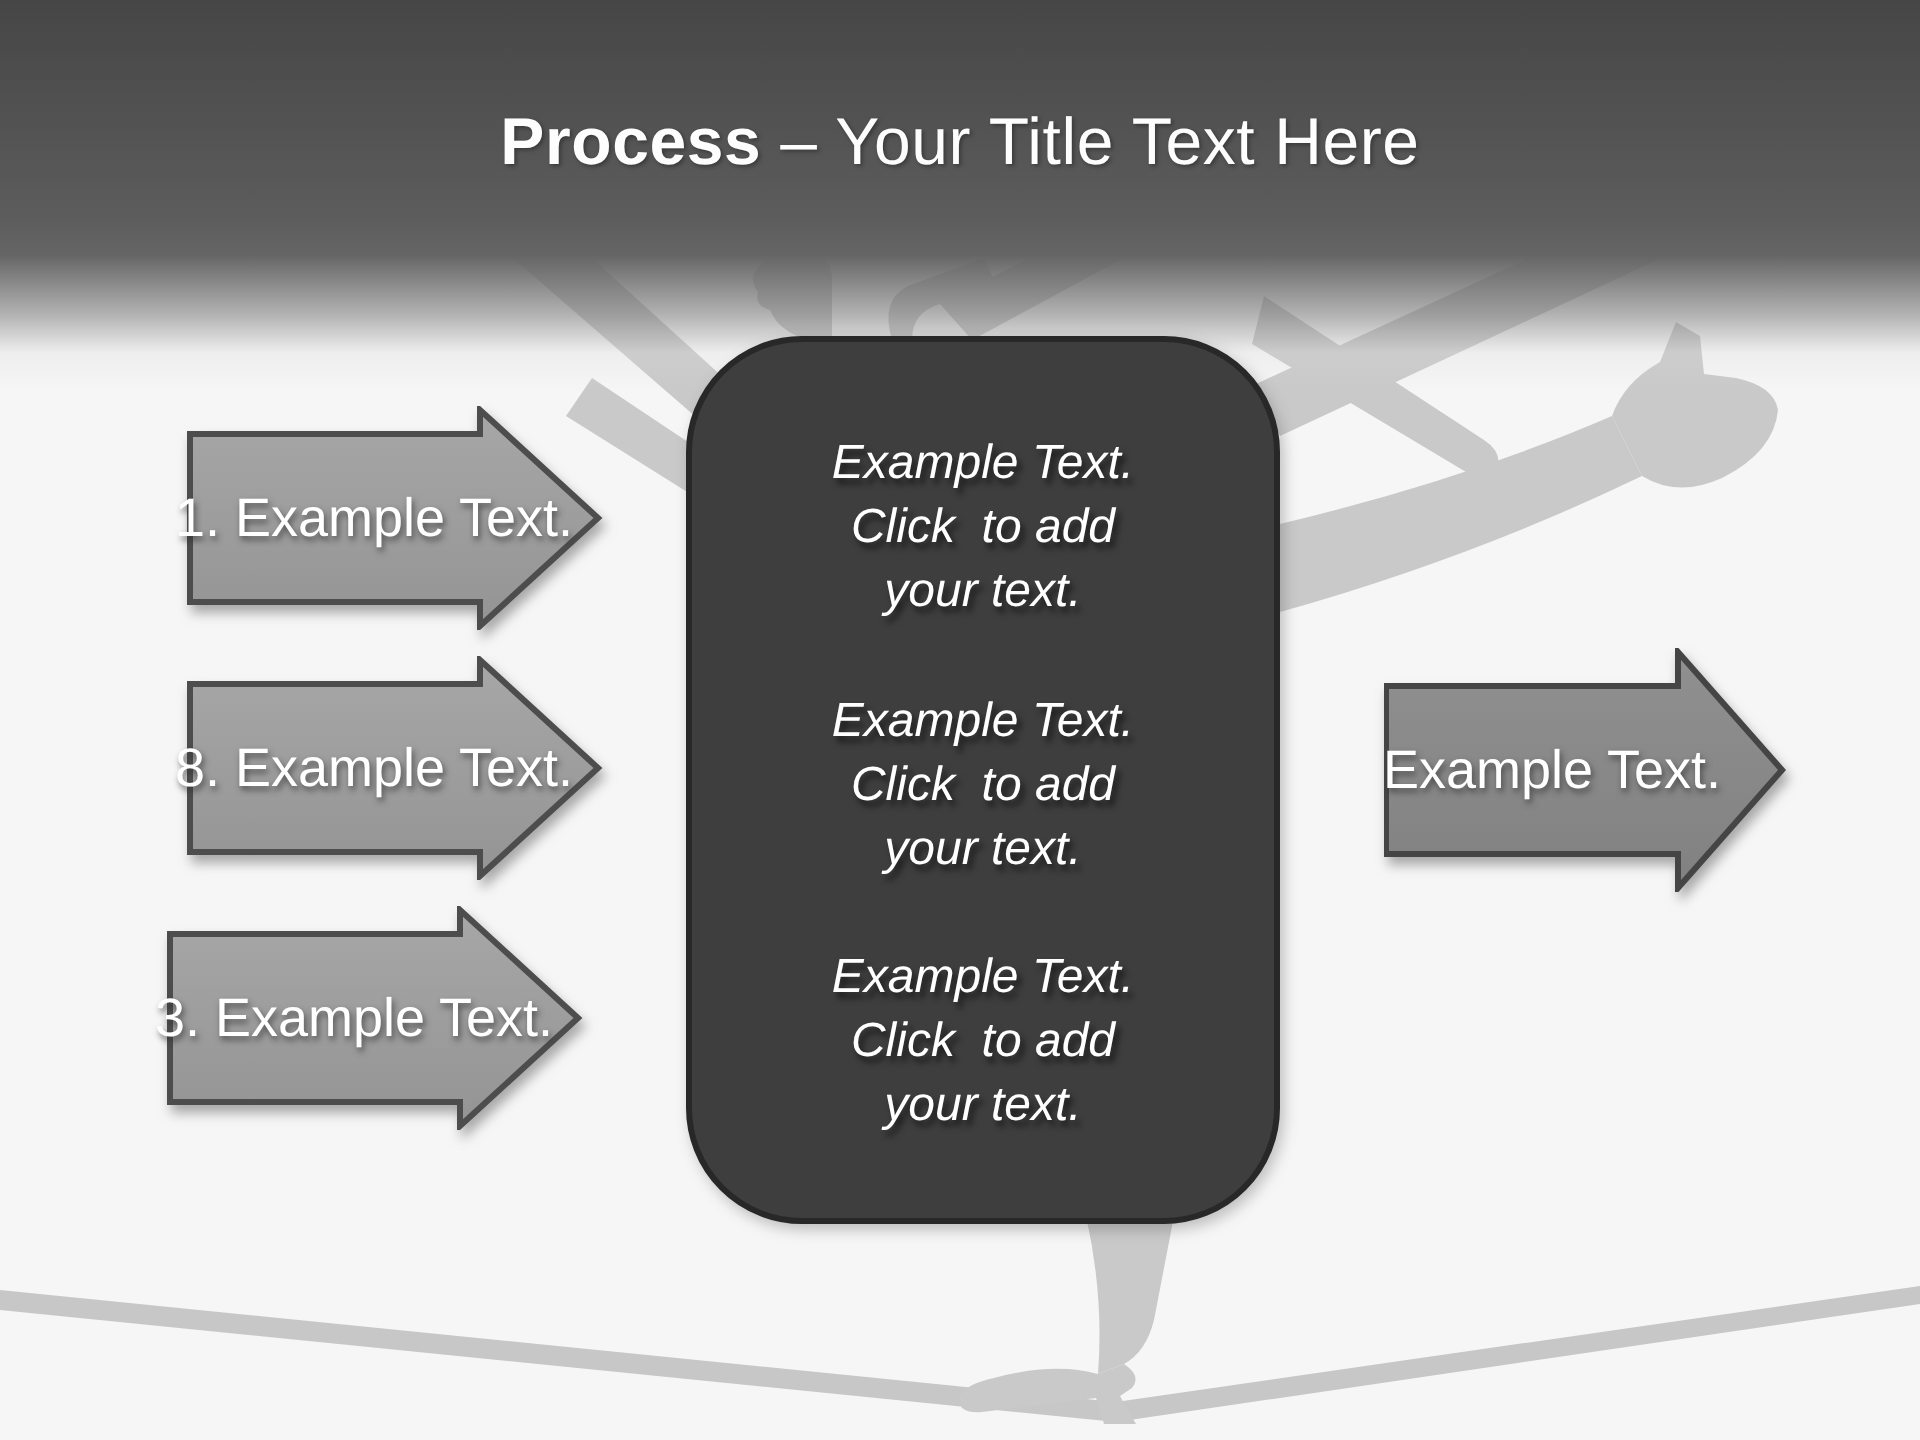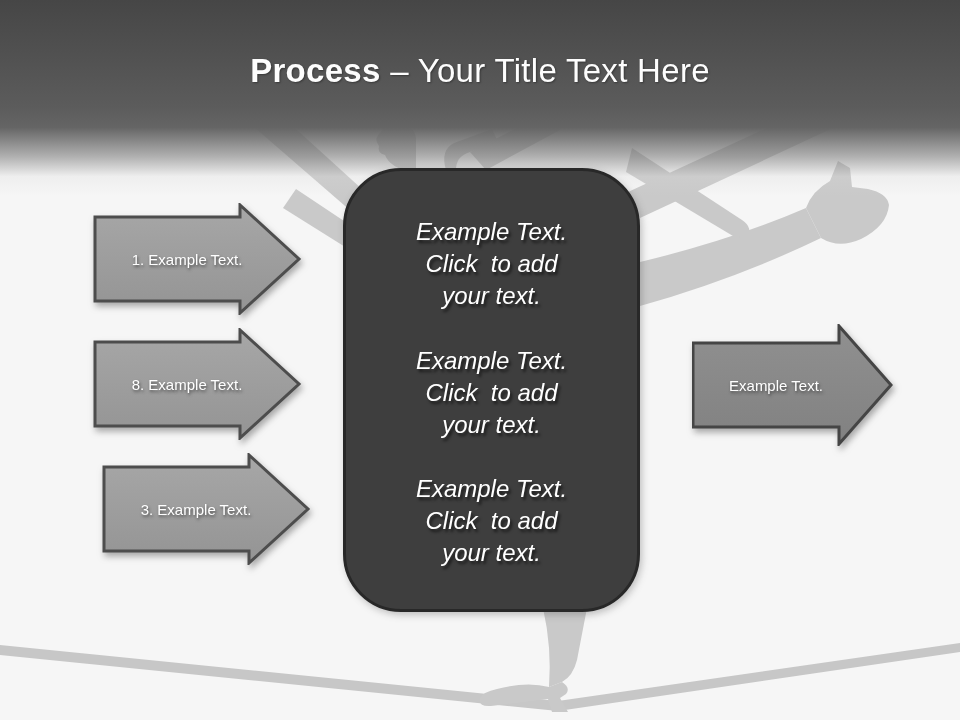--- a/index.html
+++ b/index.html
@@ -32,27 +32,27 @@
     white-space:pre;
   }
   .slide-title .t-bold{font-weight:700;}
   .slide-title .t-rest{font-weight:400;}
 
   
   .arrow-wrap{position:absolute;z-index:3;}
   .arrow-wrap svg{display:block;filter:drop-shadow(2px 4px 3px rgba(90,90,90,0.5));}
   .arrow-label{
     position:absolute;inset:0;display:flex;align-items:center;justify-content:center;
-    color:#ffffff;font-size:15px;white-space:pre;
+    color:#ffffff;font-size:27px;white-space:pre;
     text-shadow:1px 2px 3px rgba(45,45,45,0.7);
     padding-right:22px;box-sizing:border-box;
   }
   .arrow-1{left:93px;top:203px;}
   .arrow-2{left:93px;top:328px;}
-  .arrow-3{left:102px;top:453px;}
+  .arrow-3{left:83px;top:453px;}
   .arrow-right{left:692px;top:324px;}
   .arrow-right .arrow-label{padding-right:34px;}
 
   
   .center-panel{
     position:absolute;left:343px;top:168px;width:297px;height:444px;z-index:3;
     background:#3e3e3e;border:3px solid #282828;border-radius:58px;
     box-sizing:border-box;
     box-shadow:2px 3px 7px rgba(90,90,90,0.35);
     display:flex;flex-direction:column;justify-content:space-between;

